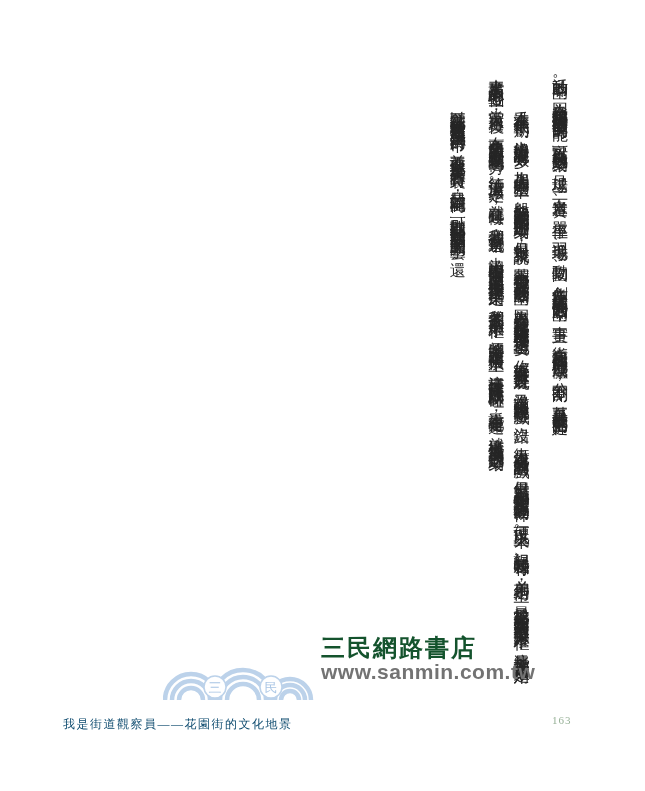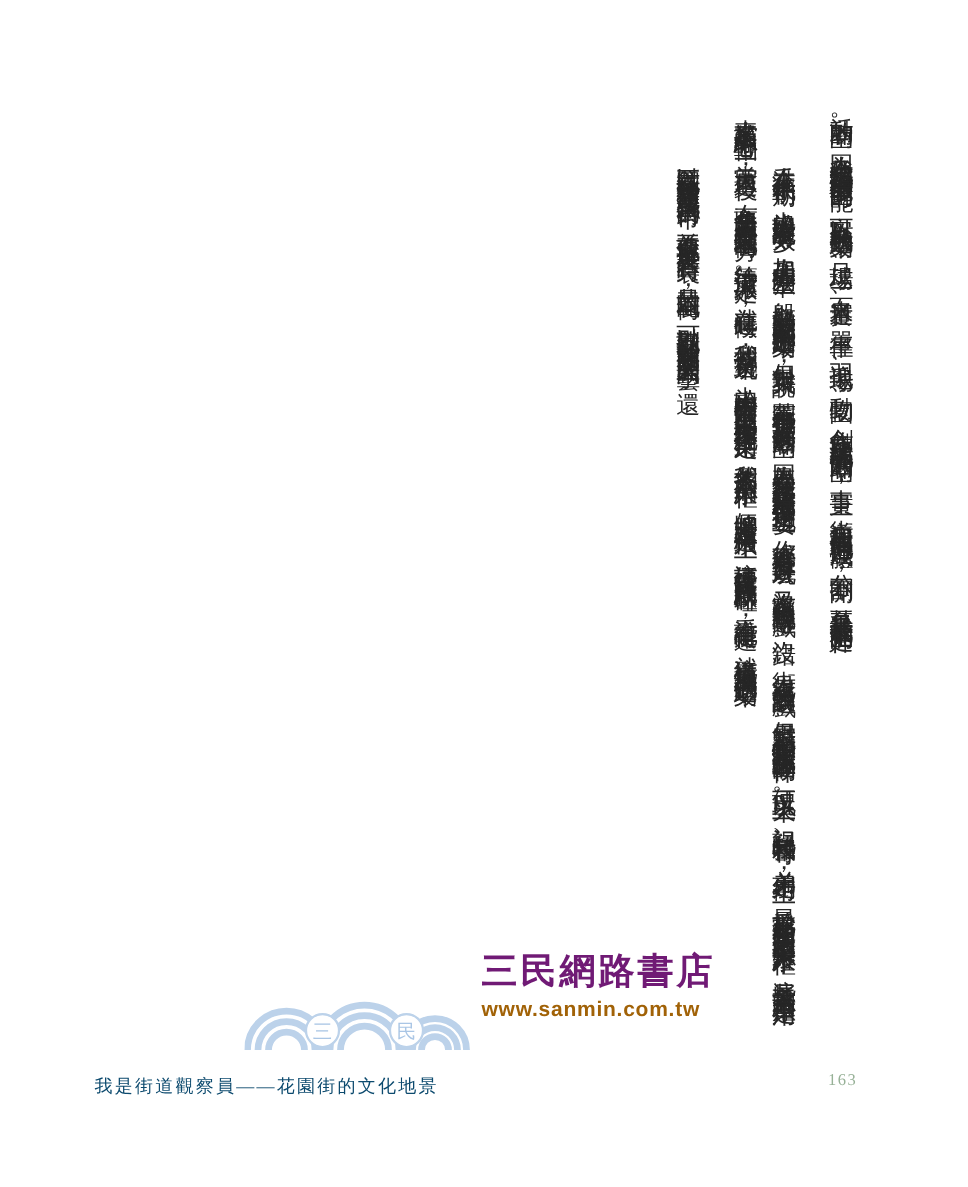--- a/index.html
+++ b/index.html
@@ -35,29 +35,29 @@
     gap:6px;
     pointer-events:none;
   }
   .wm-logo { display:block; margin-top:4px; }
   .wm-text { display:flex; flex-direction:column; }
   .wm-name {
     font-family:"Liberation Sans", sans-serif;
     font-size:24px;
     font-weight:bold;
     letter-spacing:2px;
-    color:#701a75;
+    color:#14532d;
     line-height:28px;
   }
   .wm-url {
     font-family:"Liberation Sans", sans-serif;
-    font-size:14px;
+    font-size:21px;
     font-weight:bold;
     letter-spacing:0.5px;
-    color:#a16207;
+    color:#737373;
     line-height:20px;
   }
 
   
   .footer-title {
     position:absolute;
     left:63px; top:716px;
     font-size:12px;
     letter-spacing:1.5px;
     color:#0c4a6e;

